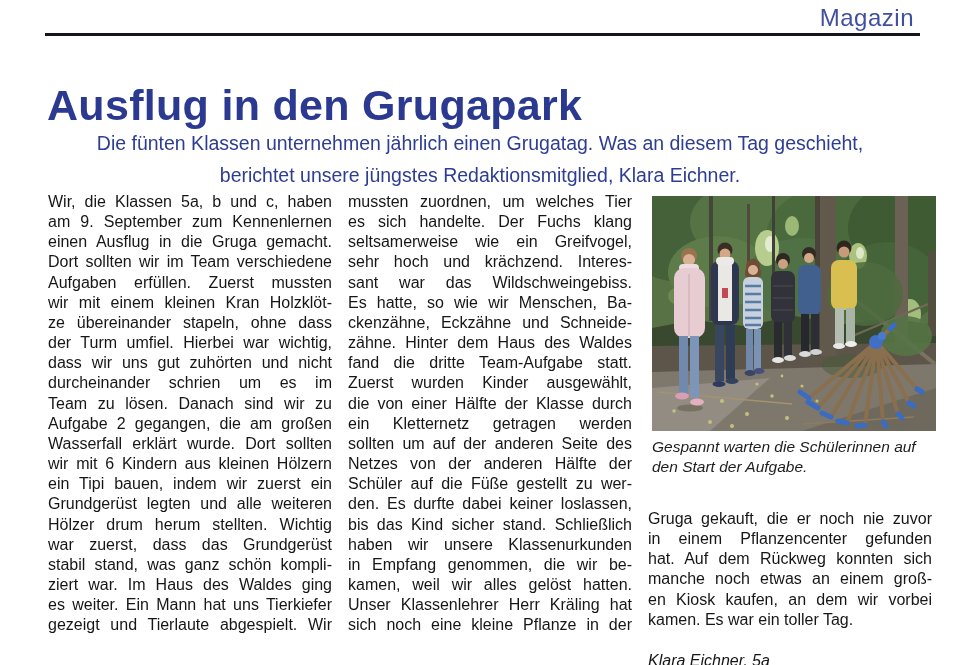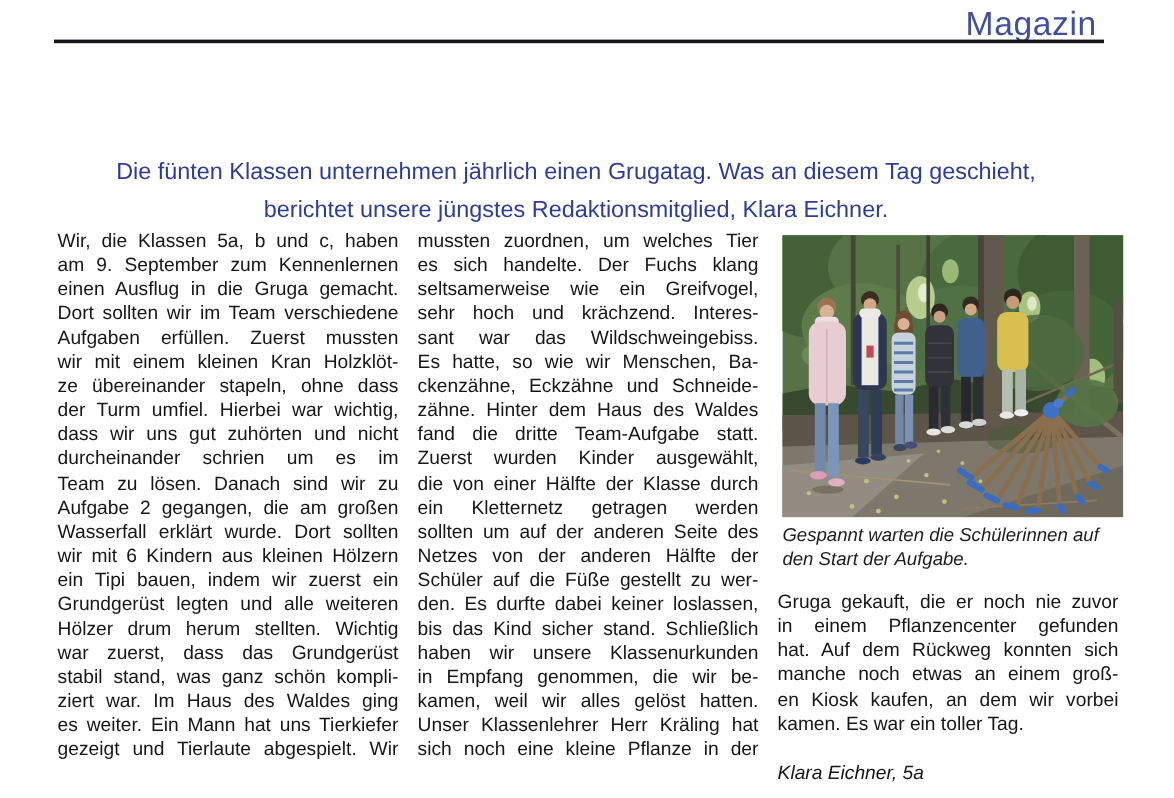--- a/index.html
+++ b/index.html
@@ -5,21 +5,21 @@
   html, body { margin:0; padding:0; background:#ffffff; }
   body {
     width:978px; height:665px; overflow:hidden; position:relative;
     font-family:"Liberation Sans", sans-serif;
     -webkit-font-smoothing:antialiased;
   }
   .page { position:absolute; inset:0; background:#ffffff; }
 
   .magazin-label {
     position:absolute; top:4px; right:64px;
-    font-size:28px; font-weight:400; color:#40509e; letter-spacing:0.5px;
+    font-size:24px; font-weight:400; color:#40509e; letter-spacing:0.5px;
   }
   .header-rule {
     position:absolute; top:33px; left:45px; width:875px; height:3px;
     background:#14141e;
   }
   .article-title {
     position:absolute; top:52px; left:47px;
     font-size:43px; font-weight:bold; color:#2b3990; letter-spacing:0.3px;
     white-space:nowrap;
   }
@@ -37,33 +37,34 @@
   }
   .jline { text-align:justify; text-align-last:justify; }
   .col div { white-space:normal; }
 
   .photo-figure { width:336px; margin:4px; }
   .photo-svg { display:block; width:284px; height:235px; }
   .photo-caption {
     margin-top:6px; font-size:15.5px; line-height:20px;
     font-style:italic; color:#1d1d1d;
   }
-  .col3-text { margin-top:16px; }
+  .col3-text { margin-top:32px; }
   .article-byline {
     font-style:italic; font-size:16px; line-height:20.15px; color:#161616;margin-top:21px;
   }
 </style>
 </head>
 <body>
 
 <div class="page">
 
   <div class="magazin-label">Magazin</div>
   <div class="header-rule"></div>
 
+  <h1 class="article-title">Ausflug in den Grugapark</h1>
 
   <div class="article-intro">
       <div>Die fünten Klassen unternehmen jährlich einen Grugatag. Was an diesem Tag geschieht,</div>
       <div>berichtet unsere jüngstes Redaktionsmitglied, Klara Eichner.</div>
     </div>
 
   <div class="columns">
 
     <div class="col">
         <div class="jline">Wir, die Klassen 5a, b und c, haben</div>

